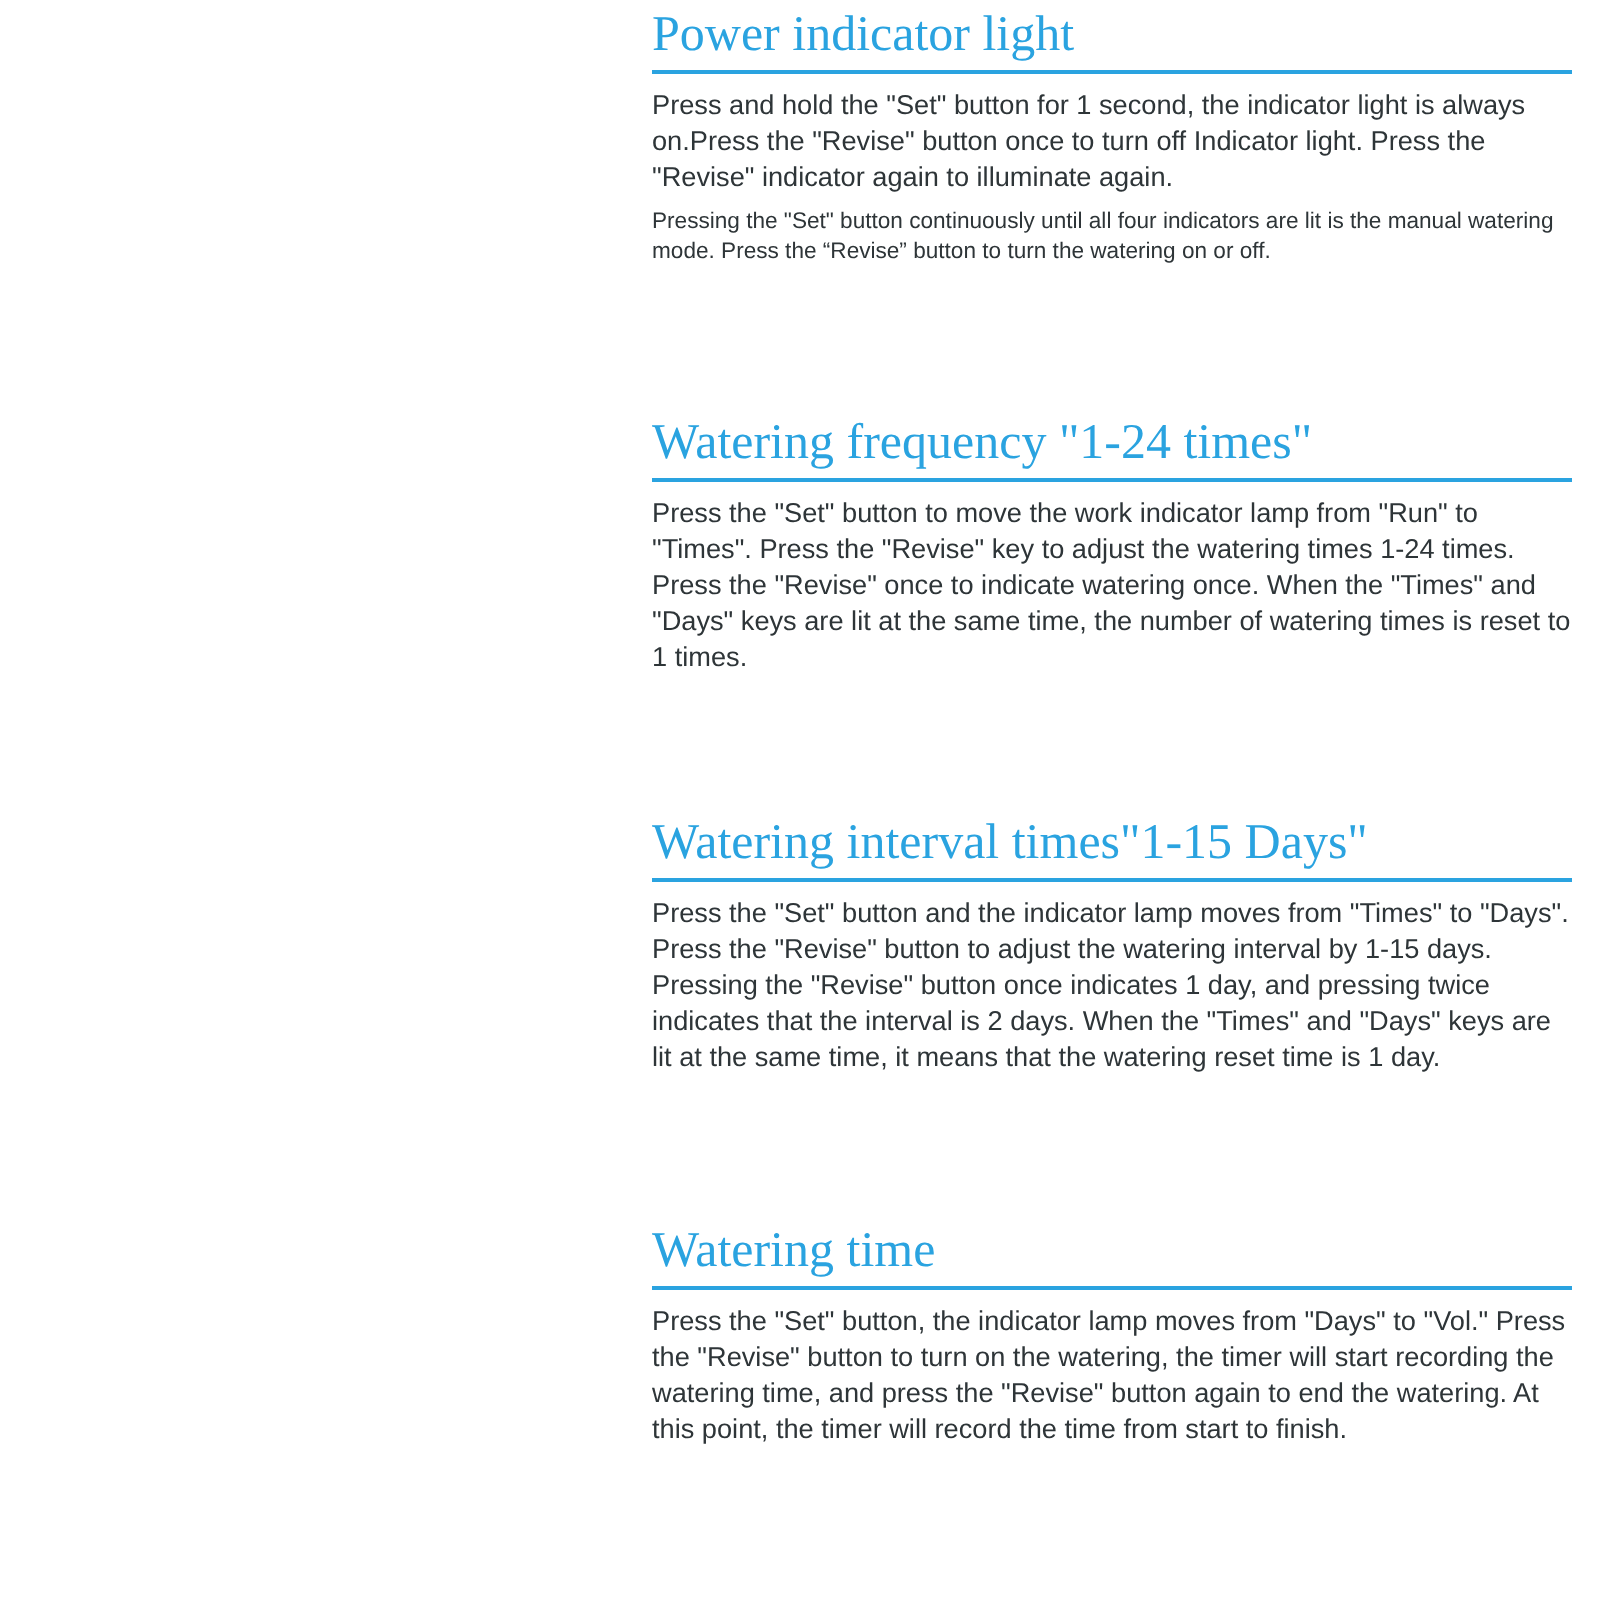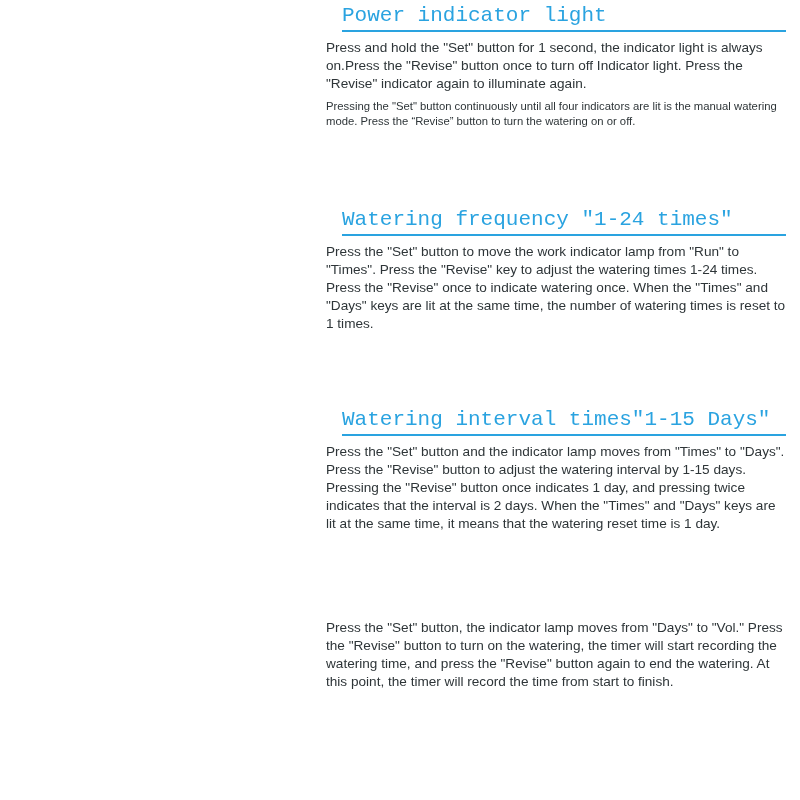--- a/index.html
+++ b/index.html
@@ -38,26 +38,26 @@
     border-radius: 50% 50% 50% 50% / 60% 60% 40% 40%;
     opacity:0.45;
   }
   
   .text {
     flex: 1 1 auto;
     padding: 4px 14px 0 14px;
   }
   .heading {
     color: #2aa3e0;
-    font-size: 21px;
+    font-size: 25px;
     font-weight: normal;
-    margin: 0 0 3px 16px;
+    margin: 0 0 3px 0;
     padding-bottom: 3px;
     border-bottom: 2px solid #2aa3e0;
-    font-family: Liberation Mono, monospace;
+    font-family: Liberation Serif, serif;
     white-space: nowrap;
   }
   .para {
     color: #2e3538;
     font-size: 13.6px;
     line-height: 1.33;
     margin: 7px 0 0 0;
     font-family: "Liberation Sans", sans-serif;
   }
   .para.small {
@@ -117,19 +117,20 @@
     </div>
     <div class="section" style="top:608px;height:192px;">
       <div class="photo">
         <div class="leafgroup" style="left:120px;top:-2px;width:63px;height:52.5px;">
           <div class="leaf" style="left:0px;top:0px;width:16.8px;height:35.7px;transform:rotate(-22deg);"></div>
           <div class="leaf" style="left:14.700000000000001px;top:-4.2px;width:15.75px;height:37.800000000000004px;transform:rotate(4deg);"></div>
           <div class="leaf" style="left:29.400000000000002px;top:2.1px;width:15.75px;height:33.6px;transform:rotate(24deg);"></div>
         </div>
       </div>
       <div class="text">
+        <h2 class="heading">Watering time</h2>
         <p class="para">Press the "Set" button, the indicator lamp moves from "Days" to "Vol." Press the "Revise" button to turn on the watering, the timer will start recording the watering time, and press the "Revise" button again to end the watering. At this point, the timer will record the time from start to finish.</p>
       </div>
     </div>
     <div class="sep" style="top:200px;"></div>
     <div class="sep" style="top:400px;"></div>
     <div class="sep" style="top:604px;"></div>
   </div>
 
 </body></html>

